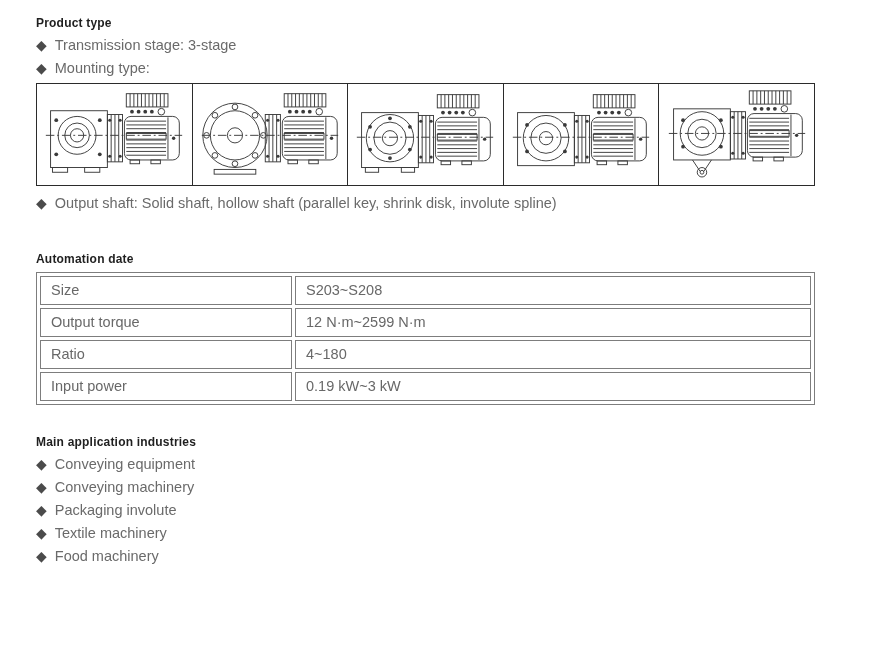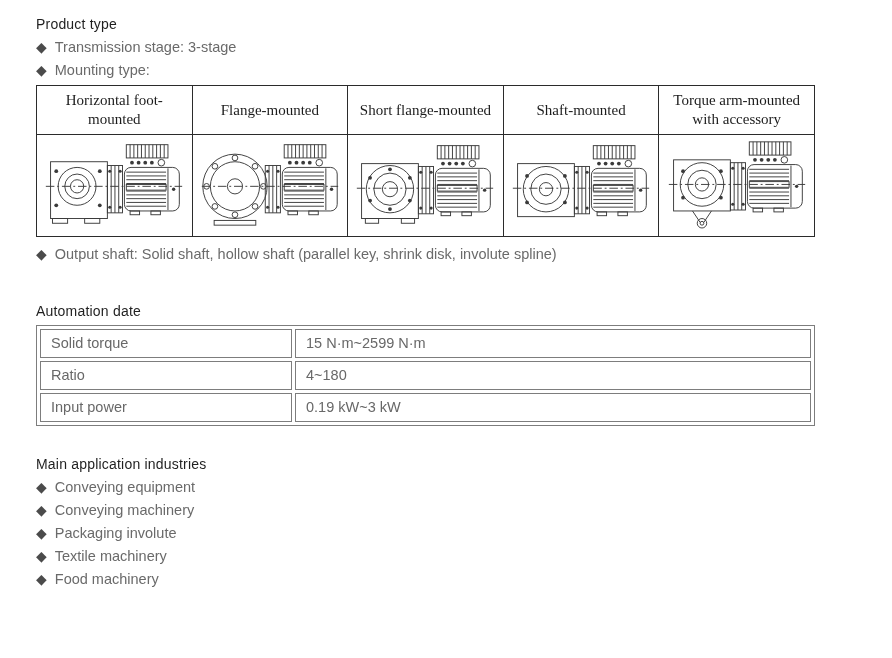--- a/index.html
+++ b/index.html
@@ -8,22 +8,22 @@
     width:892px;height:658px;
     background:#ffffff;
     font-family:"Liberation Sans", sans-serif;
     color:#6a6a6a;
     overflow:hidden;
     box-sizing:border-box;
     padding:16px 36px 0 36px;
   }
   .content{width:779px;}
   h1.sec{
-    font-size:14px;
-    font-weight:normal;
+    font-size:12px;
+    font-weight:bold;
     color:#1f1f1f;
     margin:0 0 6px 0;
     letter-spacing:0.2px;
   }
   .bullet-line{
     display:flex;
     align-items:center;
     margin:7px 0;
     font-size:14.5px;
     color:#6a6a6a;
@@ -132,27 +132,20 @@
       <span>Transmission stage: 3-stage</span>
     </div>
 
     <div class="bullet-line">
       <span class="diamond">◆</span>
       <span>Mounting type:</span>
     </div>
 
     <table class="mounting">
       <tbody>
-          <tr>
-        <th>Horizontal foot-mounted</th>
-        <th>Flange-mounted</th>
-        <th>Short flange-mounted</th>
-        <th>Shaft-mounted</th>
-        <th>Torque arm-mounted with accessory</th>
-      </tr>
       <tr>
         <td>
           <span class="drawing">
             <svg width="142" height="97" viewBox="0 0 150 102">
               <line class="stroke" x1="3" y1="54" x2="147" y2="54" stroke-width="0.5" stroke-dasharray="9 3 2 3"></line>
               <rect class="stroke" x="8" y="28" width="60" height="60"></rect>
               <circle class="stroke" cx="36" cy="54" r="20"></circle>
               <circle class="stroke" cx="36" cy="54" r="13"></circle>
               <circle class="stroke" cx="36" cy="54" r="7"></circle>
               <circle class="fillspot" cx="14" cy="38" r="2"></circle>
@@ -252,23 +245,27 @@
     <div class="bullet-line" style="margin-top:9px;">
       <span class="diamond">◆</span>
       <span>Output shaft: Solid shaft, hollow shaft (parallel key, shrink disk, involute spline)</span>
     </div>
 
     <div class="gap-lg"></div>
     <h1 class="sec">Automation date</h1>
 
     <table class="tech">
       <tbody>
+          <tr>
+        <td class="lbl">Size</td>
+        <td>S203~S208</td>
+      </tr>
       <tr>
-        <td class="lbl">Solid torque</td>
-        <td>15 N·m~2599 N·m</td>
+        <td class="lbl">Output torque</td>
+        <td>12 N·m~2599 N·m</td>
       </tr>
       <tr>
         <td class="lbl">Ratio</td>
         <td>4~180</td>
       </tr>
       <tr>
         <td class="lbl">Input power</td>
         <td>0.19 kW~3 kW</td>
       </tr>
     </tbody>

